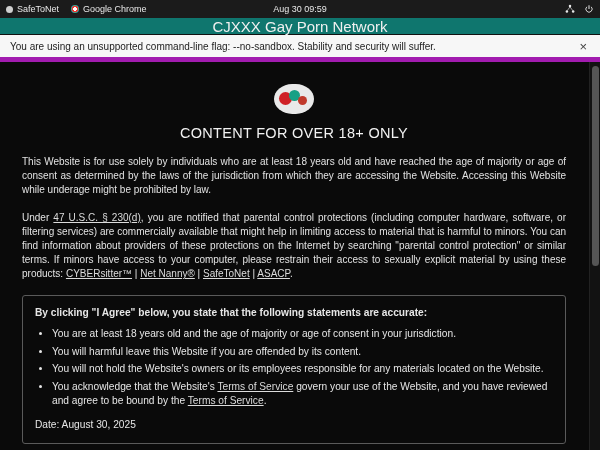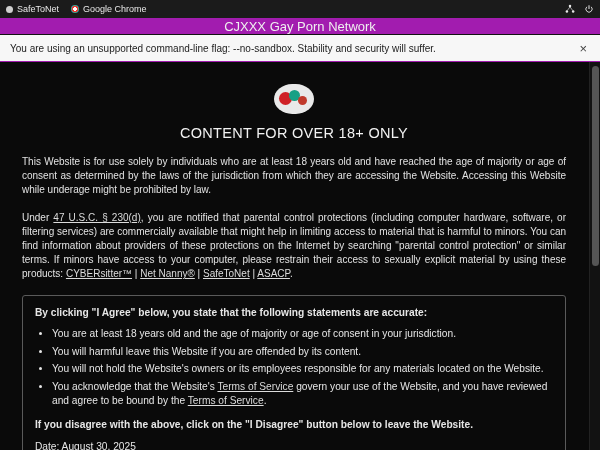--- a/index.html
+++ b/index.html
@@ -38,36 +38,36 @@
     text-align: center; font-size: 9px; pointer-events: none;
   }
   .topbar-right {
     margin-left: auto; display: flex; align-items: center; gap: 9px;
   }
   .sysicon { width: 10px; height: 10px; fill: #e8e8e8; }
 
   
   .wintitle {
     height: 17px;
-    background: #a21caf;
+    background: #0f766e;
     color: #f0f0f0;
-    font-size: 13px;
+    font-size: 15px;
     display: flex; align-items: center; justify-content: center;
     border-bottom: 1px solid #111;
   }
 
   
   .infobar {
     height: 27px;
     background: #f7f7f7;
     color: #222;
     font-size: 10px;
     display: flex; align-items: center;
     padding: 0 10px;
-    border-bottom: 1px solid #a21caf;
+    border-bottom: 5px solid #a21caf;
   }
   .infobar-text { flex: 1; }
   .infobar-close {
     font-size: 13px; color: #444; cursor: pointer;
     padding: 0 3px; line-height: 1;
   }
 
   
   .page {
     position: relative;
@@ -147,20 +147,21 @@
   <div class="topbar-left">
     <div class="tb-item">
       <span class="dot"></span>
       <span>SafeToNet</span>
     </div>
     <div class="tb-item">
       <span class="chrome-dot"></span>
       <span>Google Chrome</span>
     </div>
   </div>
+  <div class="topbar-center">Aug 30  09:59</div>
   <div class="topbar-right">
     <svg class="sysicon" viewBox="0 0 16 16">
       <circle cx="8" cy="3" r="2"></circle>
         <circle cx="3" cy="12" r="2"></circle>
         <circle cx="13" cy="12" r="2"></circle>
       <path d="M8 4.5 L3.6 10.6 M8 4.5 L12.4 10.6" stroke="#e8e8e8" stroke-width="1" fill="none"></path>
     </svg>
     <svg class="sysicon" viewBox="0 0 16 16">
       <path d="M8 2 V8" stroke="#e8e8e8" stroke-width="1.6" fill="none"></path>
       <path d="M4.5 4.5 A5 5 0 1 0 11.5 4.5" stroke="#e8e8e8" stroke-width="1.4" fill="none"></path>
@@ -197,21 +198,20 @@
     </p>
 
     <div class="agreebox">
       <p class="lead">By clicking "I Agree" below, you state that the following statements are accurate:</p>
       <ul>
         <li>You are at least 18 years old and the age of majority or age of consent in your jurisdiction.</li>
         <li>You will harmful leave this Website if you are offended by its content.</li>
         <li>You will not hold the Website's owners or its employees responsible for any materials located on the Website.</li>
         <li><span>You acknowledge that the Website's </span><a class="lnk" href="#">Terms of Service</a><span> govern your use of the Website, and you have reviewed and agree to be bound by the </span><a class="lnk" href="#">Terms of Service</a><span>.</span></li>
       </ul>
-      <p class="disagree-note">If you disagree with the above, click on the "I Disagree" button below to leave the Website.</p>
       <p class="date">Date: August 30, 2025</p>
     </div>
 
   </div>
 
   <div class="scrollbar">
     <div class="scrollthumb"></div>
   </div>
 </div>
 

